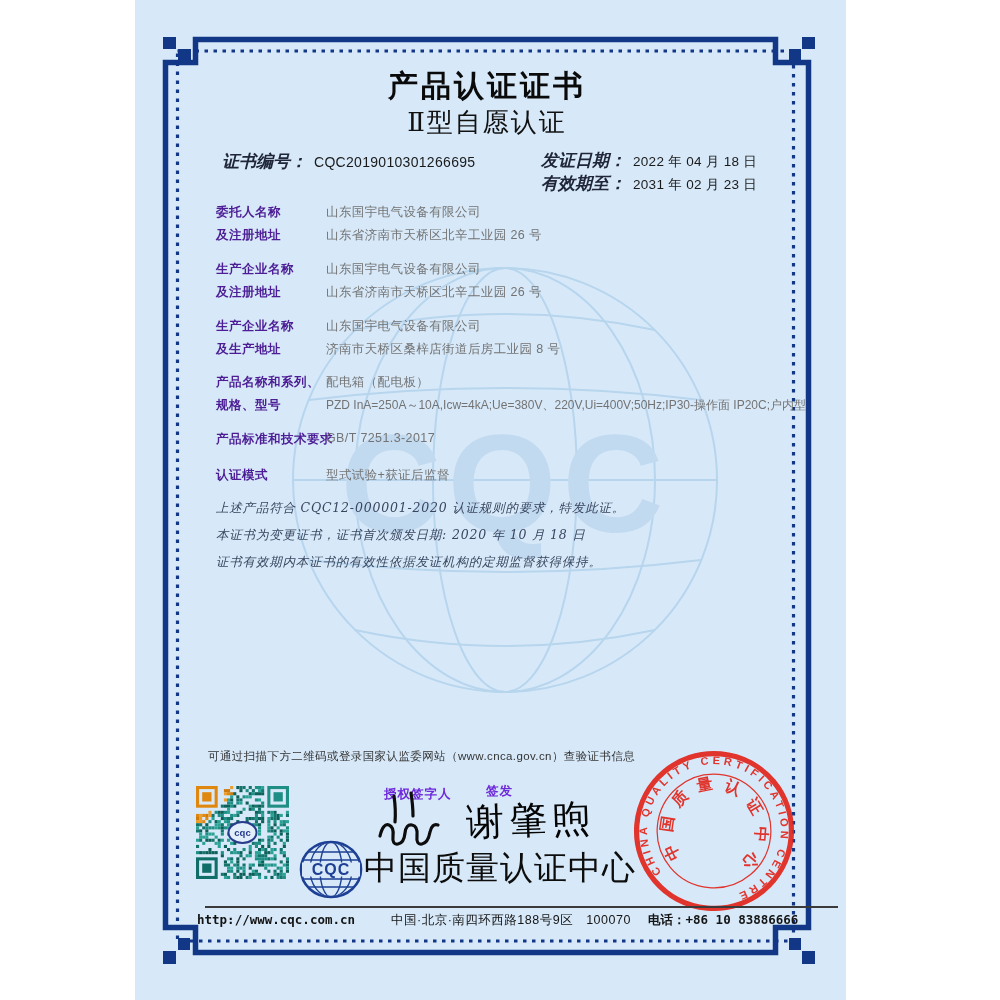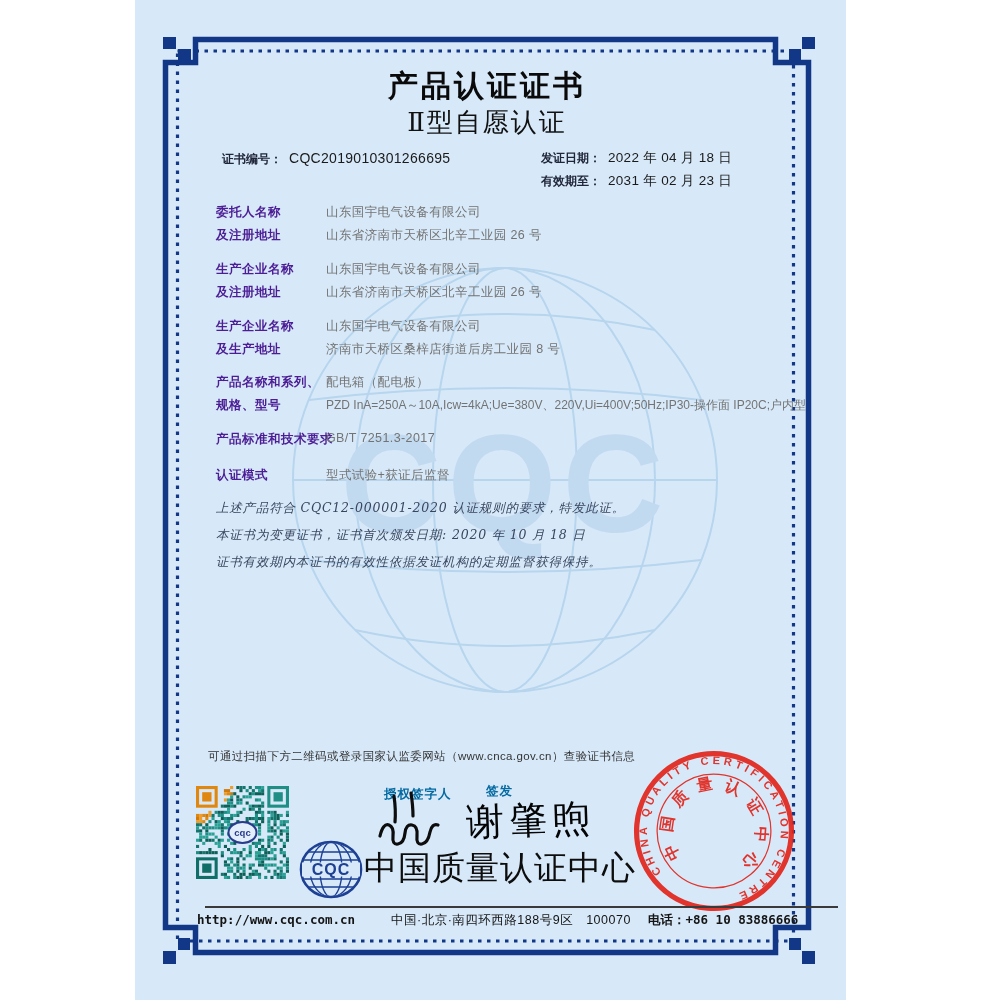--- a/index.html
+++ b/index.html
@@ -4,31 +4,31 @@
 <style>
   html,body{margin:0;padding:0;background:#fff;}
   .root{position:relative;width:1000px;height:1000px;background:#ffffff;overflow:hidden;
         font-family:"Liberation Sans",sans-serif;}
   .abs{position:absolute;}
   .paper{position:absolute;left:135px;top:0;width:711px;height:1000px;background:#d7e9f9;}
   .title{left:165px;top:66px;width:644px;text-align:center;font-size:30px;font-weight:bold;
          color:#0a0a0a;letter-spacing:3px;}
   .subtitle{left:165px;top:105px;width:644px;text-align:center;font-size:26px;color:#111;
             letter-spacing:2px;font-family:"DejaVu Serif","Liberation Sans",serif;}
-  .kai{font-family:"DejaVu Serif",serif;font-weight:bold;
-       color:#20263a;font-size:12px;}
+  .kai{font-family:"DejaVu Serif",serif;font-style:italic;font-weight:bold;
+       color:#20263a;font-size:17px;}
   .metaval{font-size:13.5px;color:#1a1a1a;letter-spacing:.3px;}
   .lbl{font-size:12.5px;font-weight:bold;color:#4c1d95;letter-spacing:.5px;white-space:nowrap;}
   .val{font-size:12.5px;color:#737373;letter-spacing:.4px;white-space:nowrap;}
   .val-small{font-size:12px;letter-spacing:0;}
   .stmt{font-family:"DejaVu Serif",serif;font-style:italic;color:#39465f;font-size:12.5px;
         letter-spacing:.8px;white-space:nowrap;}
   .qrnote{left:208px;top:749px;width:500px;font-size:11.5px;color:#333;
           letter-spacing:.4px;}
-  .siglbl{font-size:12.5px;font-weight:bold;color:#0369a1;letter-spacing:1px;}
+  .siglbl{font-size:12.5px;font-weight:bold;color:#6d28d9;letter-spacing:1px;}
   .issuer{font-family:"DejaVu Serif",serif;font-size:38px;color:#050505;letter-spacing:5px;
           transform:rotate(-2deg);white-space:nowrap;}
   .brandname{font-size:33px;color:#0d0d0d;letter-spacing:1px;white-space:nowrap;}
   .footer-line{left:205px;top:906px;width:633px;height:1.5px;background:#3a3a3a;}
   .mono{font-family:"DejaVu Sans Mono",monospace;font-size:12.5px;color:#141414;font-weight:bold;}
   .addr{font-size:12.5px;color:#141414;letter-spacing:.5px;margin-left:9px;}
   .flexrow{display:flex;align-items:baseline;gap:7px;white-space:nowrap;}
 </style>
 </head>
 <body>

